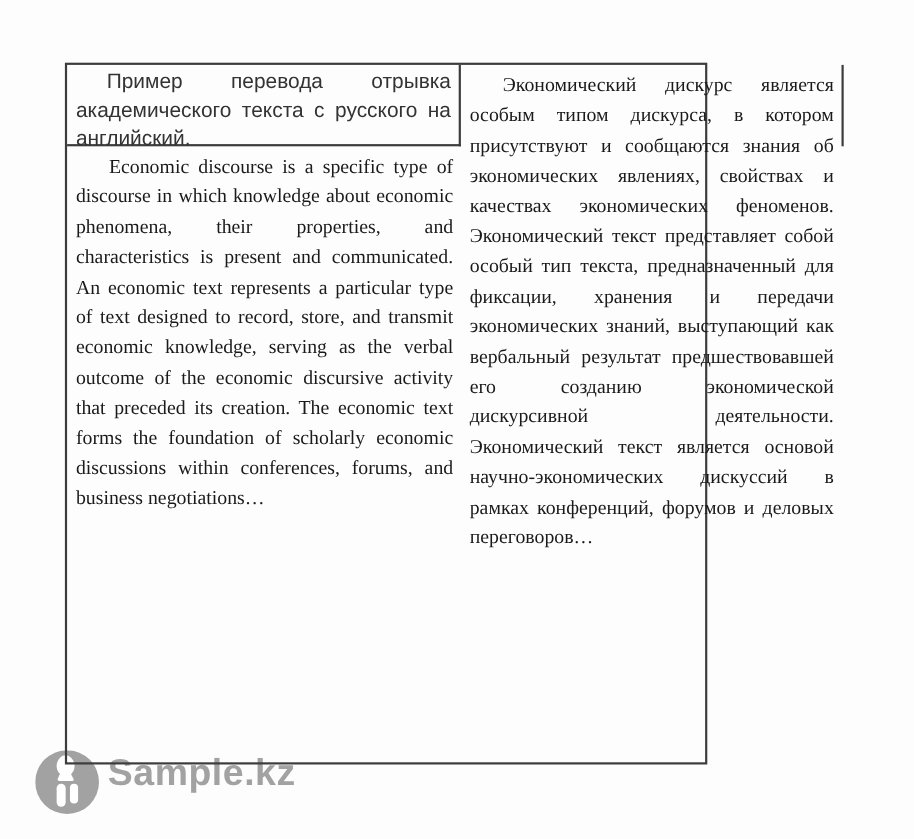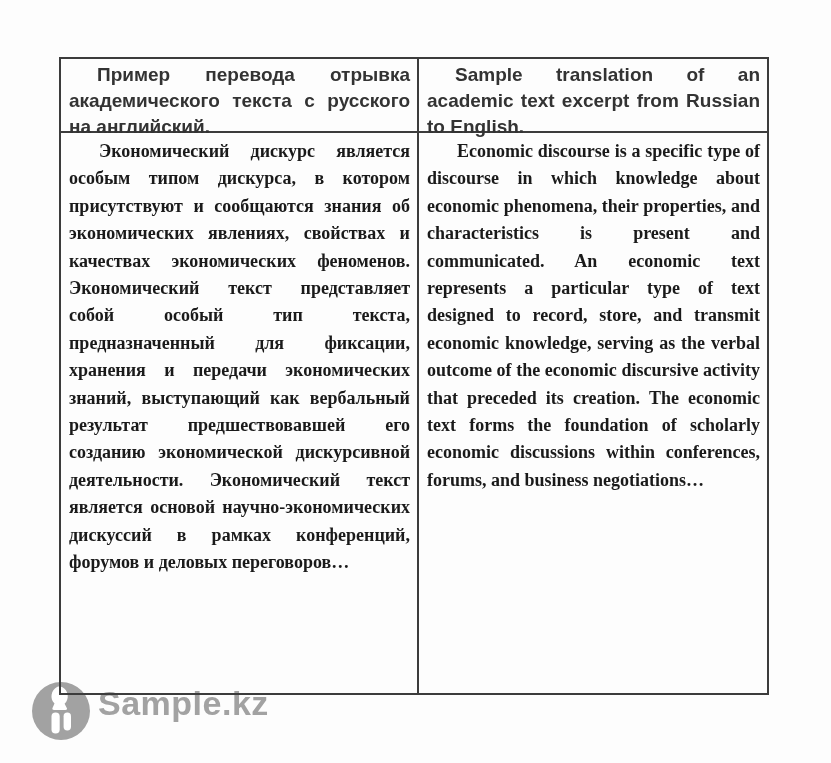--- a/index.html
+++ b/index.html
@@ -16,29 +16,28 @@
     width: 831px;
     height: 763px;
     background: var(--page-bg);
     overflow: hidden;
     font-family: "Liberation Serif", serif;
   }
   .doc-table {
     position: absolute;
     left: 59px;
     top: 57px;
-    width: 710px;
+    width: 584px;
     height: 638px;
     display: grid;
     grid-template-columns: 358px 348px;
     grid-template-rows: 74px 560px;
     border: 2px solid var(--table-border);
     z-index: 1;
     background: transparent;
-    font-weight: bold;
   }
   .cell {
     overflow: visible;
     text-align: justify;
   }
   .cell.left { border-right: 2px solid var(--table-border); }
   .cell.header { border-bottom: 2px solid var(--table-border); }
   .cell.header {
     font-family: "Liberation Sans", sans-serif;
     font-size: 19px;
@@ -76,21 +75,20 @@
     margin-top: -16px;
   }
 </style>
 </head>
 <body>
 
 <div class="page">
 
   <div class="doc-table">
     <div class="cell header left">Пример перевода отрывка академического текста с русского на английский.</div>
-    <div class="cell header right">Sample translation of an academic text excerpt from Russian to English.</div>
     <div class="cell body left">Экономический дискурс является особым типом дискурса, в котором присутствуют и сообщаются знания об экономических явлениях, свойствах и качествах экономических феноменов. Экономический текст представляет собой особый тип текста, предназначенный для фиксации, хранения и передачи экономических знаний, выступающий как вербальный результат предшествовавшей его созданию экономической дискурсивной деятельности. Экономический текст является основой научно-экономических дискуссий в рамках конференций, форумов и деловых переговоров…</div>
     <div class="cell body right">Economic discourse is a specific type of discourse in which knowledge about economic phenomena, their properties, and characteristics is present and communicated. An economic text represents a particular type of text designed to record, store, and transmit economic knowledge, serving as the verbal outcome of the economic discursive activity that preceded its creation. The economic text forms the foundation of scholarly economic discussions within conferences, forums, and business negotiations…</div>
   </div>
 
   <div class="watermark">
     <span class="wm-icon">
       <svg width="58" height="58" viewBox="0 0 58 58" xmlns="http://www.w3.org/2000/svg">
         <circle cx="29" cy="29" r="29" fill="currentColor"></circle>
         <path d="M25 5 C19 8 17.5 17 22.5 21.5 L20.5 26 C20 27.2 20.8 28 22 28 L33.5 28 C34.7 28 35.4 27.1 34.8 26 L32.6 21.8 C37.6 17.5 36.6 8.5 30.5 5.3 C28.8 4.4 26.7 4.2 25 5 Z" fill="#ffffff"></path>
         <rect x="19.5" y="30.5" width="8.2" height="21" rx="4.1" fill="#ffffff"></rect>

